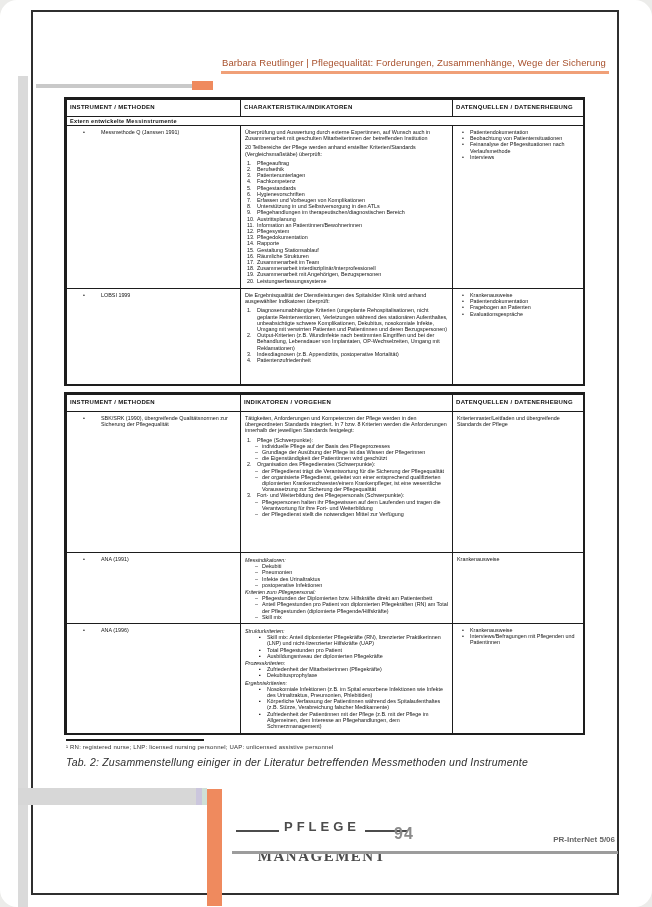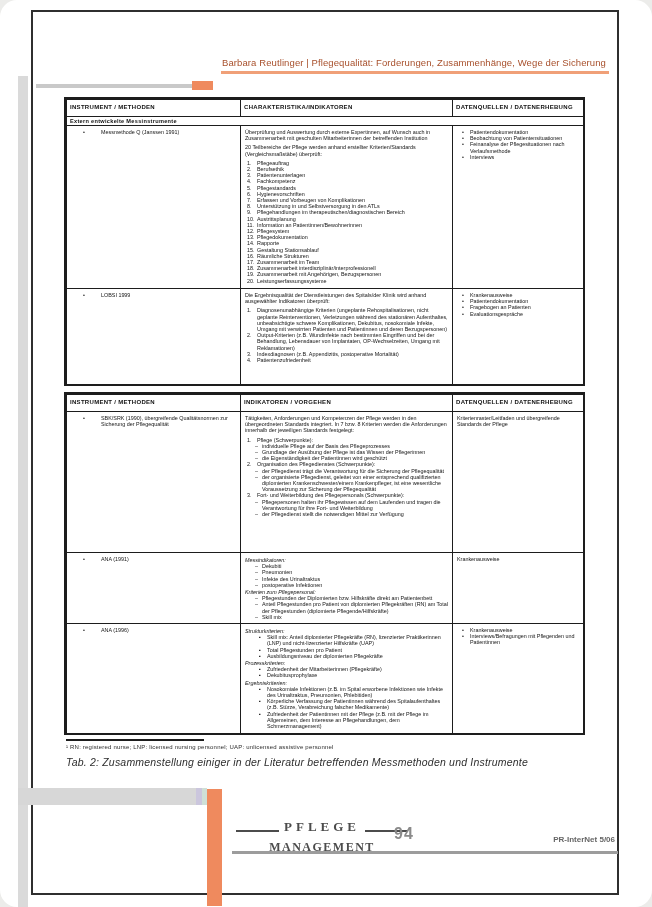--- a/index.html
+++ b/index.html
@@ -56,24 +56,24 @@
   
   .bottom-gray{position:absolute;left:18px;top:788px;width:178px;height:17px;background:#d7d7d7;}
   .bottom-lav{position:absolute;left:196px;top:788px;width:6px;height:17px;background:#cbc6dd;}
   .bottom-teal{position:absolute;left:202px;top:788px;width:5px;height:17px;background:#cfe0d6;}
   .orange-bar{position:absolute;left:207px;top:789px;width:15px;height:117px;background:#ef8a5e;}
 
   
   .logo{position:absolute;left:236px;top:820px;width:172px;text-align:center;color:#4c4c4c;}
   .logo-toprow{display:flex;align-items:flex-end;}
   .logo-toprow::before,.logo-toprow::after{content:"";flex:1;border-bottom:2px solid #4c4c4c;margin-bottom:1px;}
-  .logo-top{font-family:Liberation Serif, serif;font-weight:bold;font-size:13px;
+  .logo-top{font-family:Liberation Sans, sans-serif;font-weight:bold;font-size:13px;
             letter-spacing:4px;line-height:1;padding:0 5px;}
-  .logo-bottom{font-family:"Liberation Serif",serif;font-weight:bold;font-size:12px;
-               letter-spacing:1.5px;line-height:1;margin-top:8px;}
+  .logo-bottom{font-family:"Liberation Serif",serif;font-weight:bold;font-size:15px;
+               letter-spacing:1.5px;line-height:1;margin-top:16px;}
   .pagenum{position:absolute;left:394px;top:825px;font-size:16px;font-weight:bold;
            color:#8a8a8a;letter-spacing:1px;}
   .issue{position:absolute;left:518px;top:835px;width:97px;text-align:right;
          font-size:8px;font-weight:bold;color:#666;}
   .footer-rule{position:absolute;left:232px;top:851px;width:386px;height:3px;background:#9c9c9c;}
 </style>
 </head>
 <body>
 
 <div class="page">

